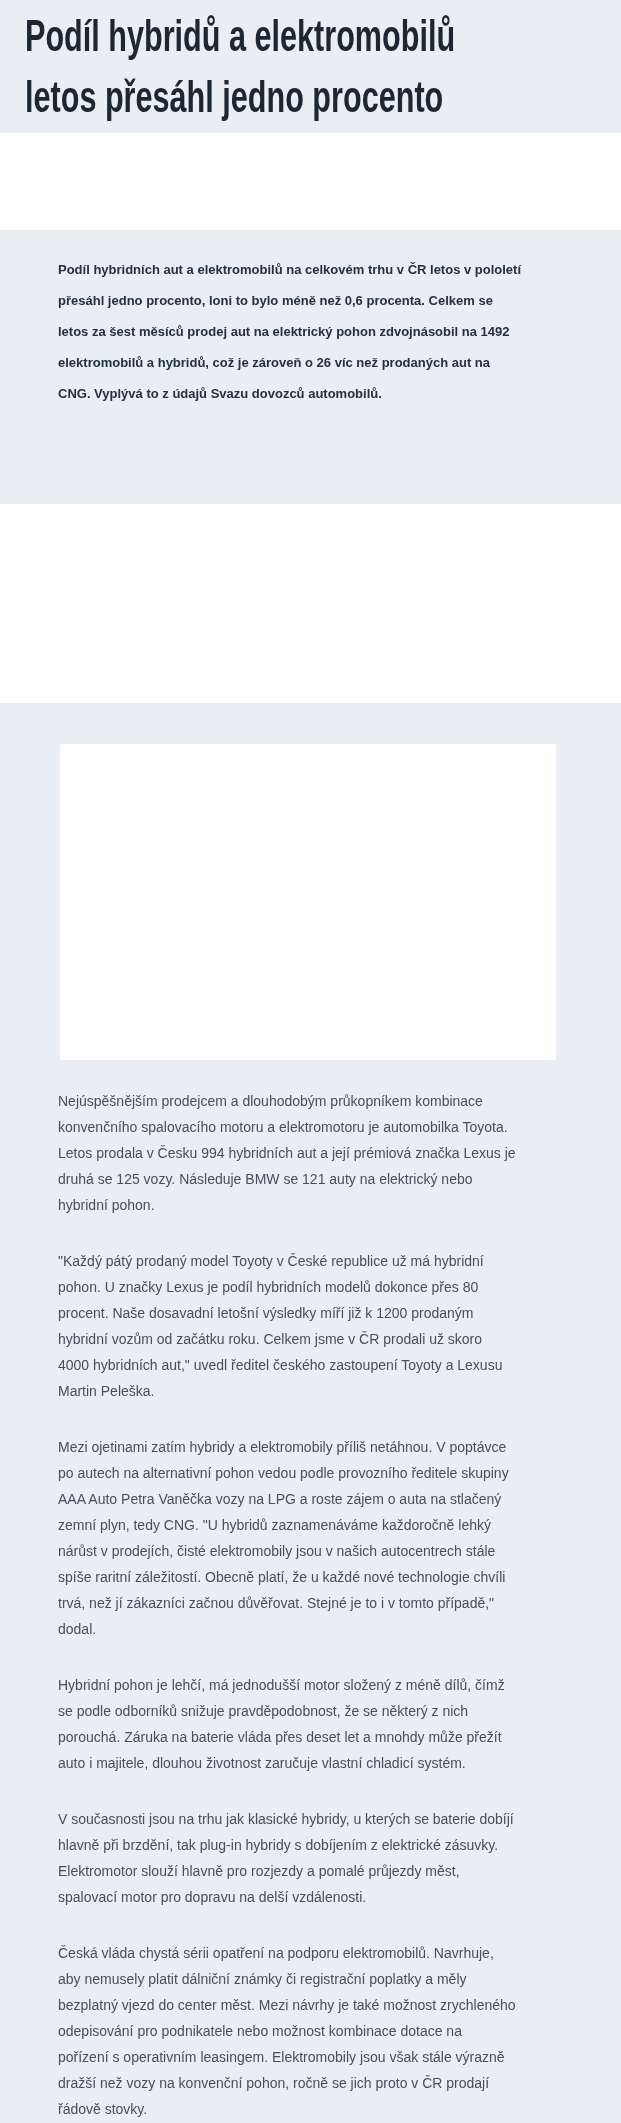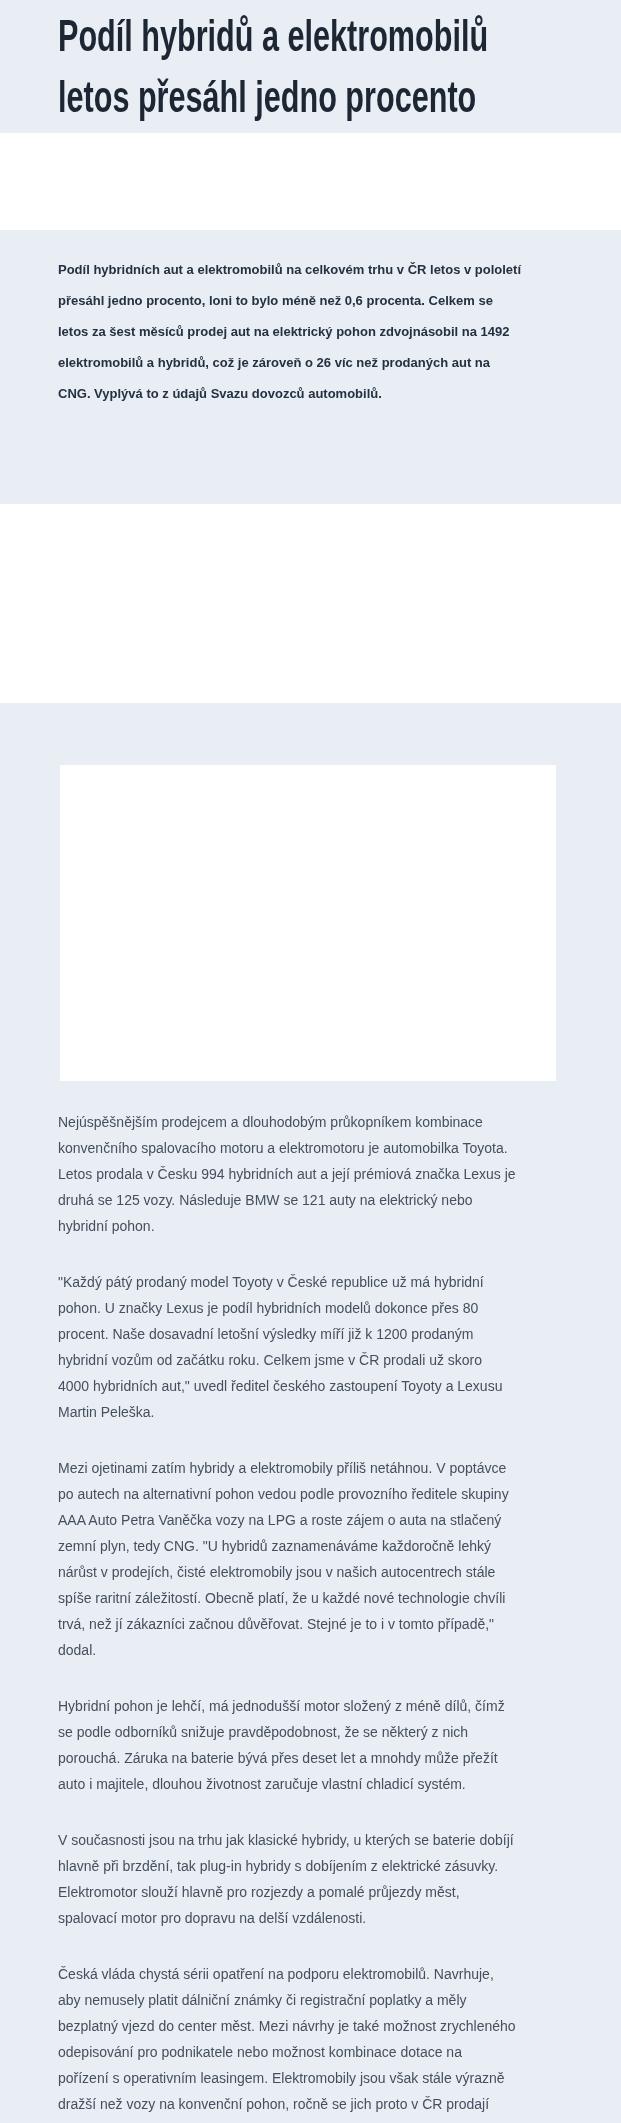--- a/index.html
+++ b/index.html
@@ -13,21 +13,21 @@
     width:var(--page-w);
     height:2123px;
     background:#ffffff;
     overflow:hidden;
     position:relative;
   }
   
   .band-headline{
     height:133px;
     background:var(--blue);
-    padding:5px 0 0 58px;
+    padding:5px 0 0 25px;
     overflow:hidden;
   }
   .headline-line{
     font-weight:bold;
     font-size:45px;
     line-height:61px;
     color:#1c2733;
     white-space:nowrap;
     transform:scaleX(0.68);
     transform-origin:0 50%;
@@ -46,21 +46,21 @@
     width:465px;
     font-weight:bold;
     font-size:13px;
     line-height:31px;
     color:#233140;
   }
   
   .band-content{
     height:1420px;
     background:var(--blue);
-    padding-top:62px;
+    padding-top:41px;
     overflow:hidden;
   }
   .image-box{
     width:496px;
     height:316px;
     margin-left:60px;
     background:#ffffff;
   }
   .article-body{
     width:458px;
@@ -92,19 +92,19 @@
 
   <div class="gap-b"></div>
 
   <section class="band-content">
     <div class="image-box"></div>
 
     <div class="article-body">
       <p>Nejúspěšnějším prodejcem a dlouhodobým průkopníkem kombinace konvenčního spalovacího motoru a elektromotoru je automobilka Toyota. Letos prodala v Česku 994 hybridních aut a její prémiová značka Lexus je druhá se 125 vozy. Následuje BMW se 121 auty na elektrický nebo hybridní pohon.</p>
       <p>"Každý pátý prodaný model Toyoty v České republice už má hybridní pohon. U značky Lexus je podíl hybridních modelů dokonce přes 80 procent. Naše dosavadní letošní výsledky míří již k 1200 prodaným hybridní vozům od začátku roku. Celkem jsme v ČR prodali už skoro 4000 hybridních aut," uvedl ředitel českého zastoupení Toyoty a Lexusu Martin Peleška.</p>
       <p>Mezi ojetinami zatím hybridy a elektromobily příliš netáhnou. V poptávce po autech na alternativní pohon vedou podle provozního ředitele skupiny AAA Auto Petra Vaněčka vozy na LPG a roste zájem o auta na stlačený zemní plyn, tedy CNG. "U hybridů zaznamenáváme každoročně lehký nárůst v prodejích, čisté elektromobily jsou v našich autocentrech stále spíše raritní záležitostí. Obecně platí, že u každé nové technologie chvíli trvá, než jí zákazníci začnou důvěřovat. Stejné je to i v tomto případě," dodal.</p>
-      <p>Hybridní pohon je lehčí, má jednodušší motor složený z méně dílů, čímž se podle odborníků snižuje pravděpodobnost, že se některý z nich porouchá. Záruka na baterie bývá přes deset let a mnohdy může přežít auto i majitele, dlouhou životnost zaručuje vlastní chladicí systém.</p>
+      <p>Hybridní pohon je lehčí, má jednodušší motor složený z méně dílů, čímž se podle odborníků snižuje pravděpodobnost, že se některý z nich porouchá. Záruka na baterie vláda přes deset let a mnohdy může přežít auto i majitele, dlouhou životnost zaručuje vlastní chladicí systém.</p>
       <p>V současnosti jsou na trhu jak klasické hybridy, u kterých se baterie dobíjí hlavně při brzdění, tak plug-in hybridy s dobíjením z elektrické zásuvky. Elektromotor slouží hlavně pro rozjezdy a pomalé průjezdy měst, spalovací motor pro dopravu na delší vzdálenosti.</p>
       <p>Česká vláda chystá sérii opatření na podporu elektromobilů. Navrhuje, aby nemusely platit dálniční známky či registrační poplatky a měly bezplatný vjezd do center měst. Mezi návrhy je také možnost zrychleného odepisování pro podnikatele nebo možnost kombinace dotace na pořízení s operativním leasingem. Elektromobily jsou však stále výrazně dražší než vozy na konvenční pohon, ročně se jich proto v ČR prodají řádově stovky.</p>
     </div>
   </section>
 
 </div>
 
 </body></html>

